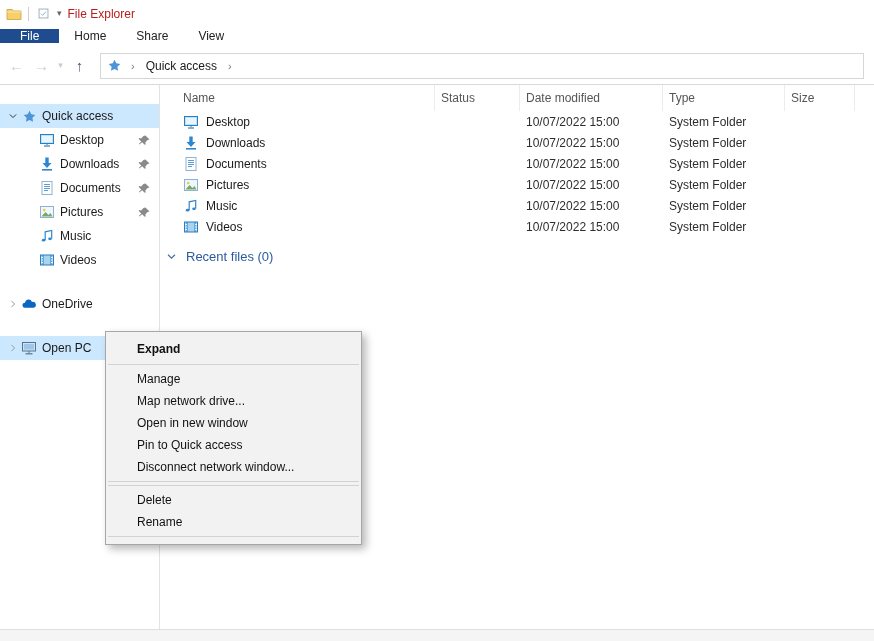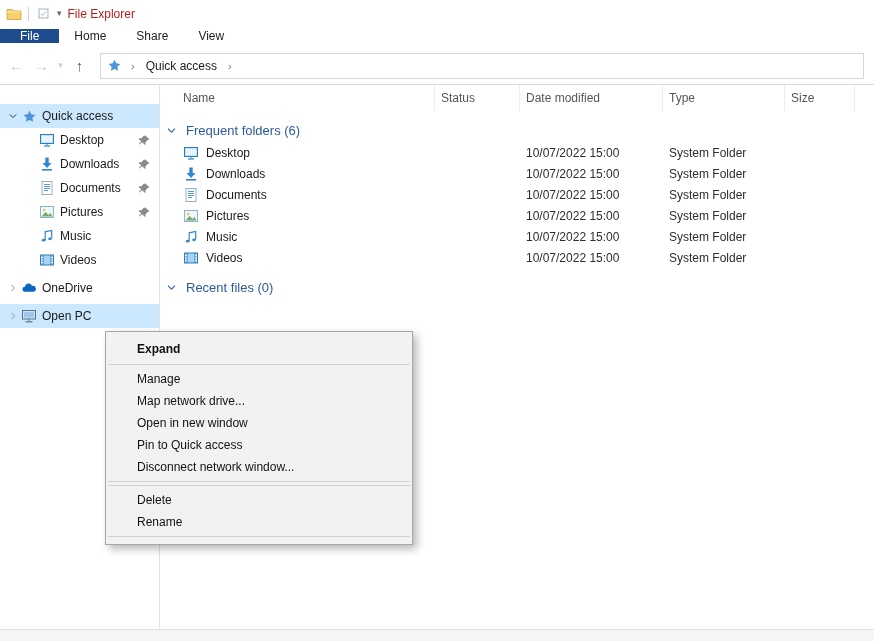--- a/index.html
+++ b/index.html
@@ -24,21 +24,21 @@
   .nav-btn{width:25px;text-align:center;font-size:15px;color:#4e6172;line-height:1}
   .nav-btn.dis{color:#c3cdd6}
   .nav-btn.sm{width:13px;font-size:9px}
   .addressbar{flex:1;height:26px;margin-left:8px;border:1px solid #d6d6d6;display:flex;align-items:center;padding:0 5px;gap:2px;background:#fff}
   .bc-chev{color:#777;font-size:11px;padding:0 7px}
   .bc-label{padding:0 2px}
   
   .main{position:absolute;left:0;right:0;top:85px;bottom:12px;display:flex}
   .sidebar{width:160px;border-right:1px solid #e3e3e3;padding-top:19px;flex:none}
   .side-item{height:24px;display:flex;align-items:center;padding-left:5px}
-  .side-item.gap{margin-top:4px}
+  .side-item.gap{margin-top:20px}
   .side-item.child{padding-left:23px}
   .side-item.sel{background:var(--selection-bg)}
   .chev{width:16px;height:16px;flex:none;display:flex;align-items:center;justify-content:center}
   .ic{width:16px;height:16px;flex:none;display:inline-flex;align-items:center;justify-content:center}
   .side-item .lbl{margin-left:5px;white-space:nowrap}
   .pin{margin-left:auto;margin-right:8px;width:13px;height:13px;flex:none;display:flex;align-items:center}
   
   .content{flex:1;overflow:hidden}
   .col-headers{display:flex;height:26px;align-items:flex-start;padding-left:23px;color:var(--column-header-text)}
   .col{height:100%;display:flex;align-items:center;padding-left:6px;border-right:1px solid #ececec}
@@ -49,21 +49,21 @@
   .frow{display:flex;height:21px;align-items:center;padding-left:23px}
   .cell{display:flex;align-items:center;overflow:hidden;white-space:nowrap;color:#2d2d2d}
   .c0{width:252px;gap:7px;color:#1a1a1a}
   .c1{width:85px;padding-left:6px}
   .c2{width:143px;padding-left:6px}
   .c3{width:122px;padding-left:6px}
   .c4{width:70px;padding-left:6px}
   
   .statusbar{position:absolute;left:0;right:0;bottom:0;height:12px;background:#f5f5f5;border-top:1px solid #e0e0e0}
   
-  .ctx{position:absolute;left:105px;top:331px;width:308px;background:var(--menu-bg);border:1px solid var(--menu-border);box-shadow:4px 4px 8px rgba(0,0,0,.28);padding:4px 0;z-index:10}
+  .ctx{position:absolute;left:105px;top:331px;width:257px;background:var(--menu-bg);border:1px solid var(--menu-border);box-shadow:4px 4px 8px rgba(0,0,0,.28);padding:4px 0;z-index:10}
   .ctx-item{height:22px;display:flex;align-items:center;padding-left:31px;color:#111}
   .ctx-item.bold{font-weight:bold;height:25px}
   .ctx-sep{height:1px;background:#d2d2d2;margin:3px 2px}
 </style>
 </head>
 <body>
 
 <div class="titlebar">
   <span class="ic">
       <svg width="16" height="16" viewBox="0 0 16 16">
@@ -238,28 +238,20 @@
     </aside>
   <section class="content">
     <div class="col-headers">
         <div class="col col-0">Name</div>
         <div class="col col-1">Status</div>
         <div class="col col-2">Date modified</div>
         <div class="col col-3">Type</div>
         <div class="col col-4">Size</div>
       </div>
     <div>
-        <div class="group-header">
-          <span class="gchev">
-            <svg width="11" height="11" viewBox="0 0 16 16">
-              <path d="M3 5.5l5 5 5-5" fill="none" stroke="#4a6fa5" stroke-width="1.8"></path>
-            </svg>
-          </span>
-          <span>Frequent folders (6)</span>
-        </div>
         <div class="frow">
           <span class="cell c0">
             <span class="ic">
               <svg width="16" height="16" viewBox="0 0 16 16">
                 <rect x="1.5" y="2.5" width="13" height="9" fill="#bfe3f9" stroke="#2d7dbd"></rect>
                 <rect x="3" y="4" width="10" height="6" fill="#e8f5fe"></rect>
                 <path d="M8 11.5v1.5" stroke="#2d7dbd"></path>
                 <path d="M5 14h6" stroke="#2d7dbd" stroke-width="1.2"></path>
               </svg>
             </span>

